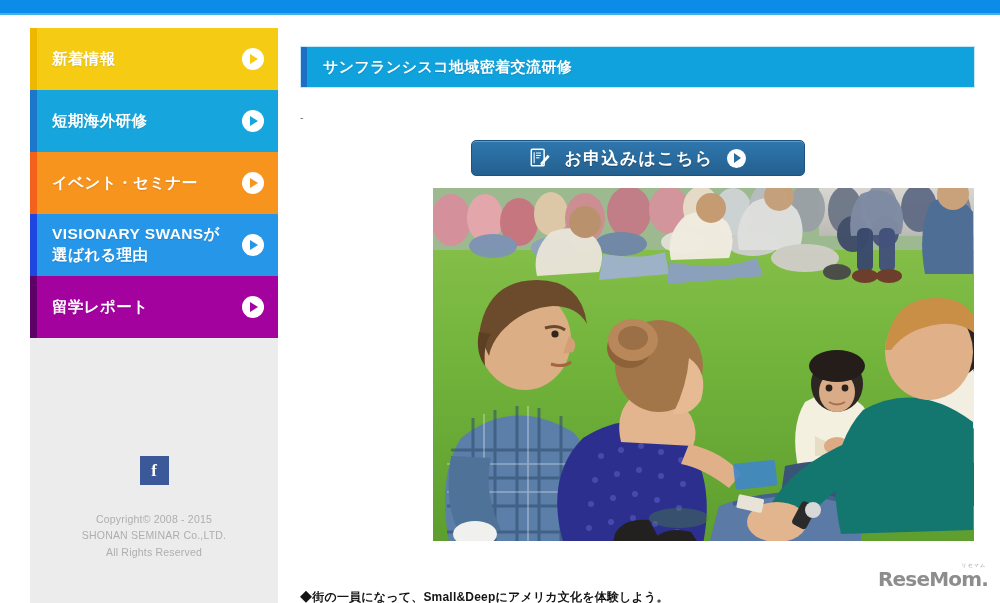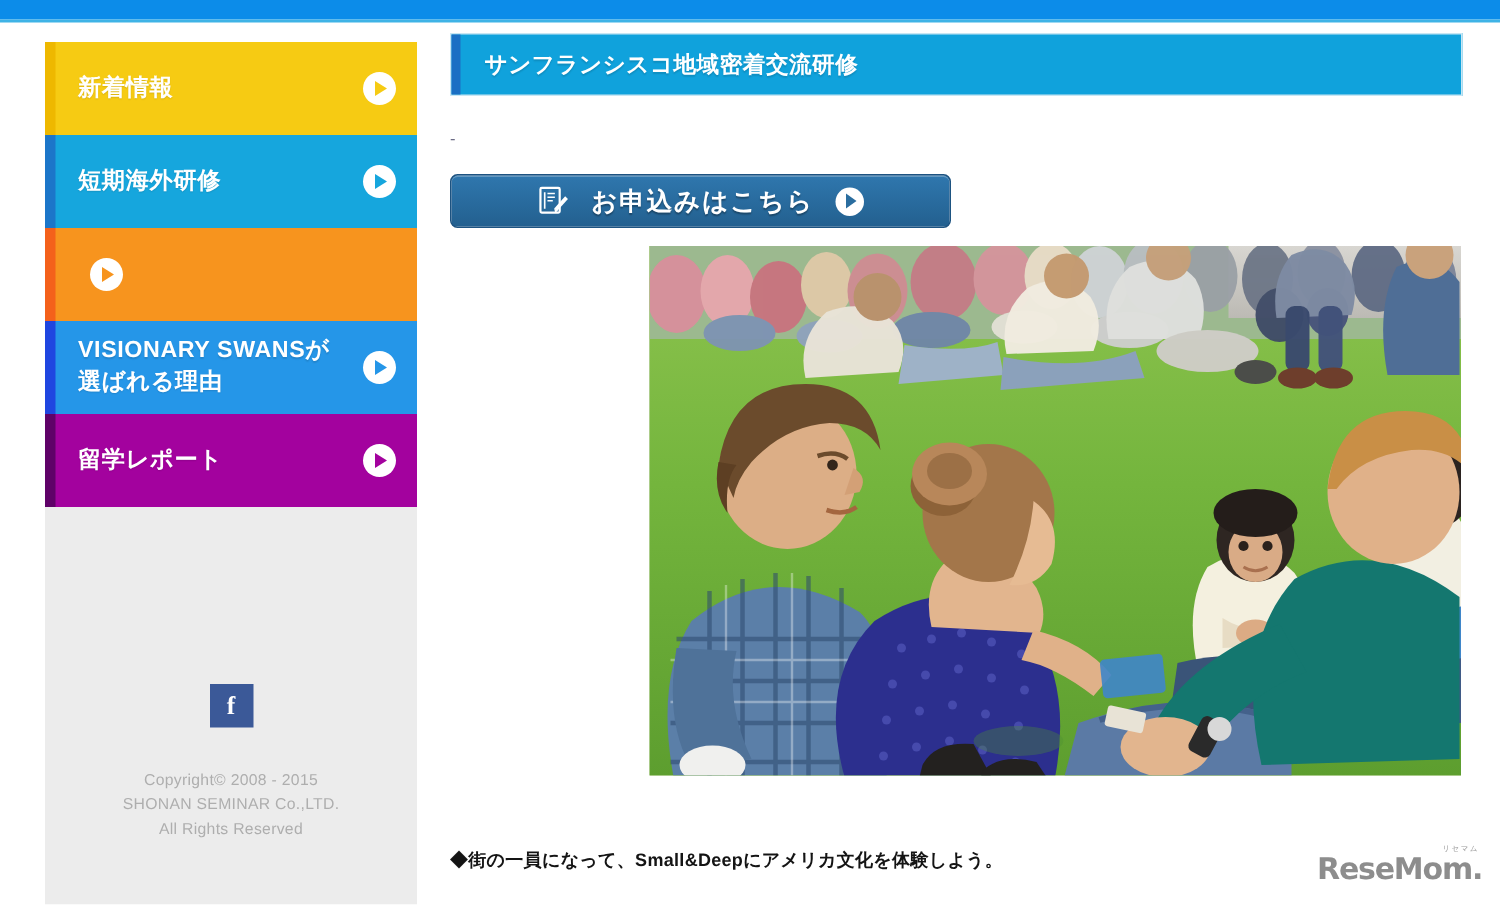--- a/index.html
+++ b/index.html
@@ -95,21 +95,21 @@
   }
   .copyright {
     margin-top: 22px;
     color: #aeaeae;
     font-size: 10.5px;
     line-height: 1.55;
     letter-spacing: 0.2px;
   }
 
   
-  .main { position: absolute; left: 300px; top: 22px; width: 676px; }
+  .main { position: absolute; left: 300px; top: 46px; width: 676px; }
 
   .page-title-bar {
     position: relative;
     width: 675px; height: 42px;
     background: #10a2dc;
     display: flex; align-items: center;
     padding-left: 22px;
     border: 1px solid #c8e6f3;
   }
   .page-title-bar .accent {
@@ -123,21 +123,21 @@
   }
 
   .dash-mark {
     position: absolute; left: 0px; top: 66px;
     color: #6c6c86; font-size: 11px; line-height: 1;
   }
 
   
   .apply-wrap {
     position: absolute; left: 0; top: 94px;
-    width: 675px; 
+    width: 675px; text-align: center;
   }
   .apply-btn {
     display: inline-flex; align-items: center; justify-content: center;
     gap: 14px;
     min-width: 334px; height: 36px;
     padding: 0 16px;
     background: linear-gradient(#2f77ae, #23608f);
     border-radius: 5px;
     border: 1px solid #1d5381;
     cursor: pointer;
@@ -215,20 +215,21 @@
 
       <div class="navitem" style="background:#16a6dd">
         <span class="accent" style="background:#1c76c9"></span>
         <span class="navlabel">短期海外研修</span>
         <span class="playcircle" style="color:#16a6dd"></span>
       </div>
 
 
       <div class="navitem" style="background:#f7941e">
         <span class="accent" style="background:#f4611b"></span>
+        <span class="navlabel">イベント・セミナー</span>
         <span class="playcircle" style="color:#f7941e"></span>
       </div>
 
       <div class="navitem two-line" style="background:#2596e8">
         <span class="accent" style="background:#1f46e0"></span>
         <span class="navlabel">VISIONARY SWANSが
 選ばれる理由</span>
         <span class="playcircle" style="color:#2596e8"></span>
       </div>
 

